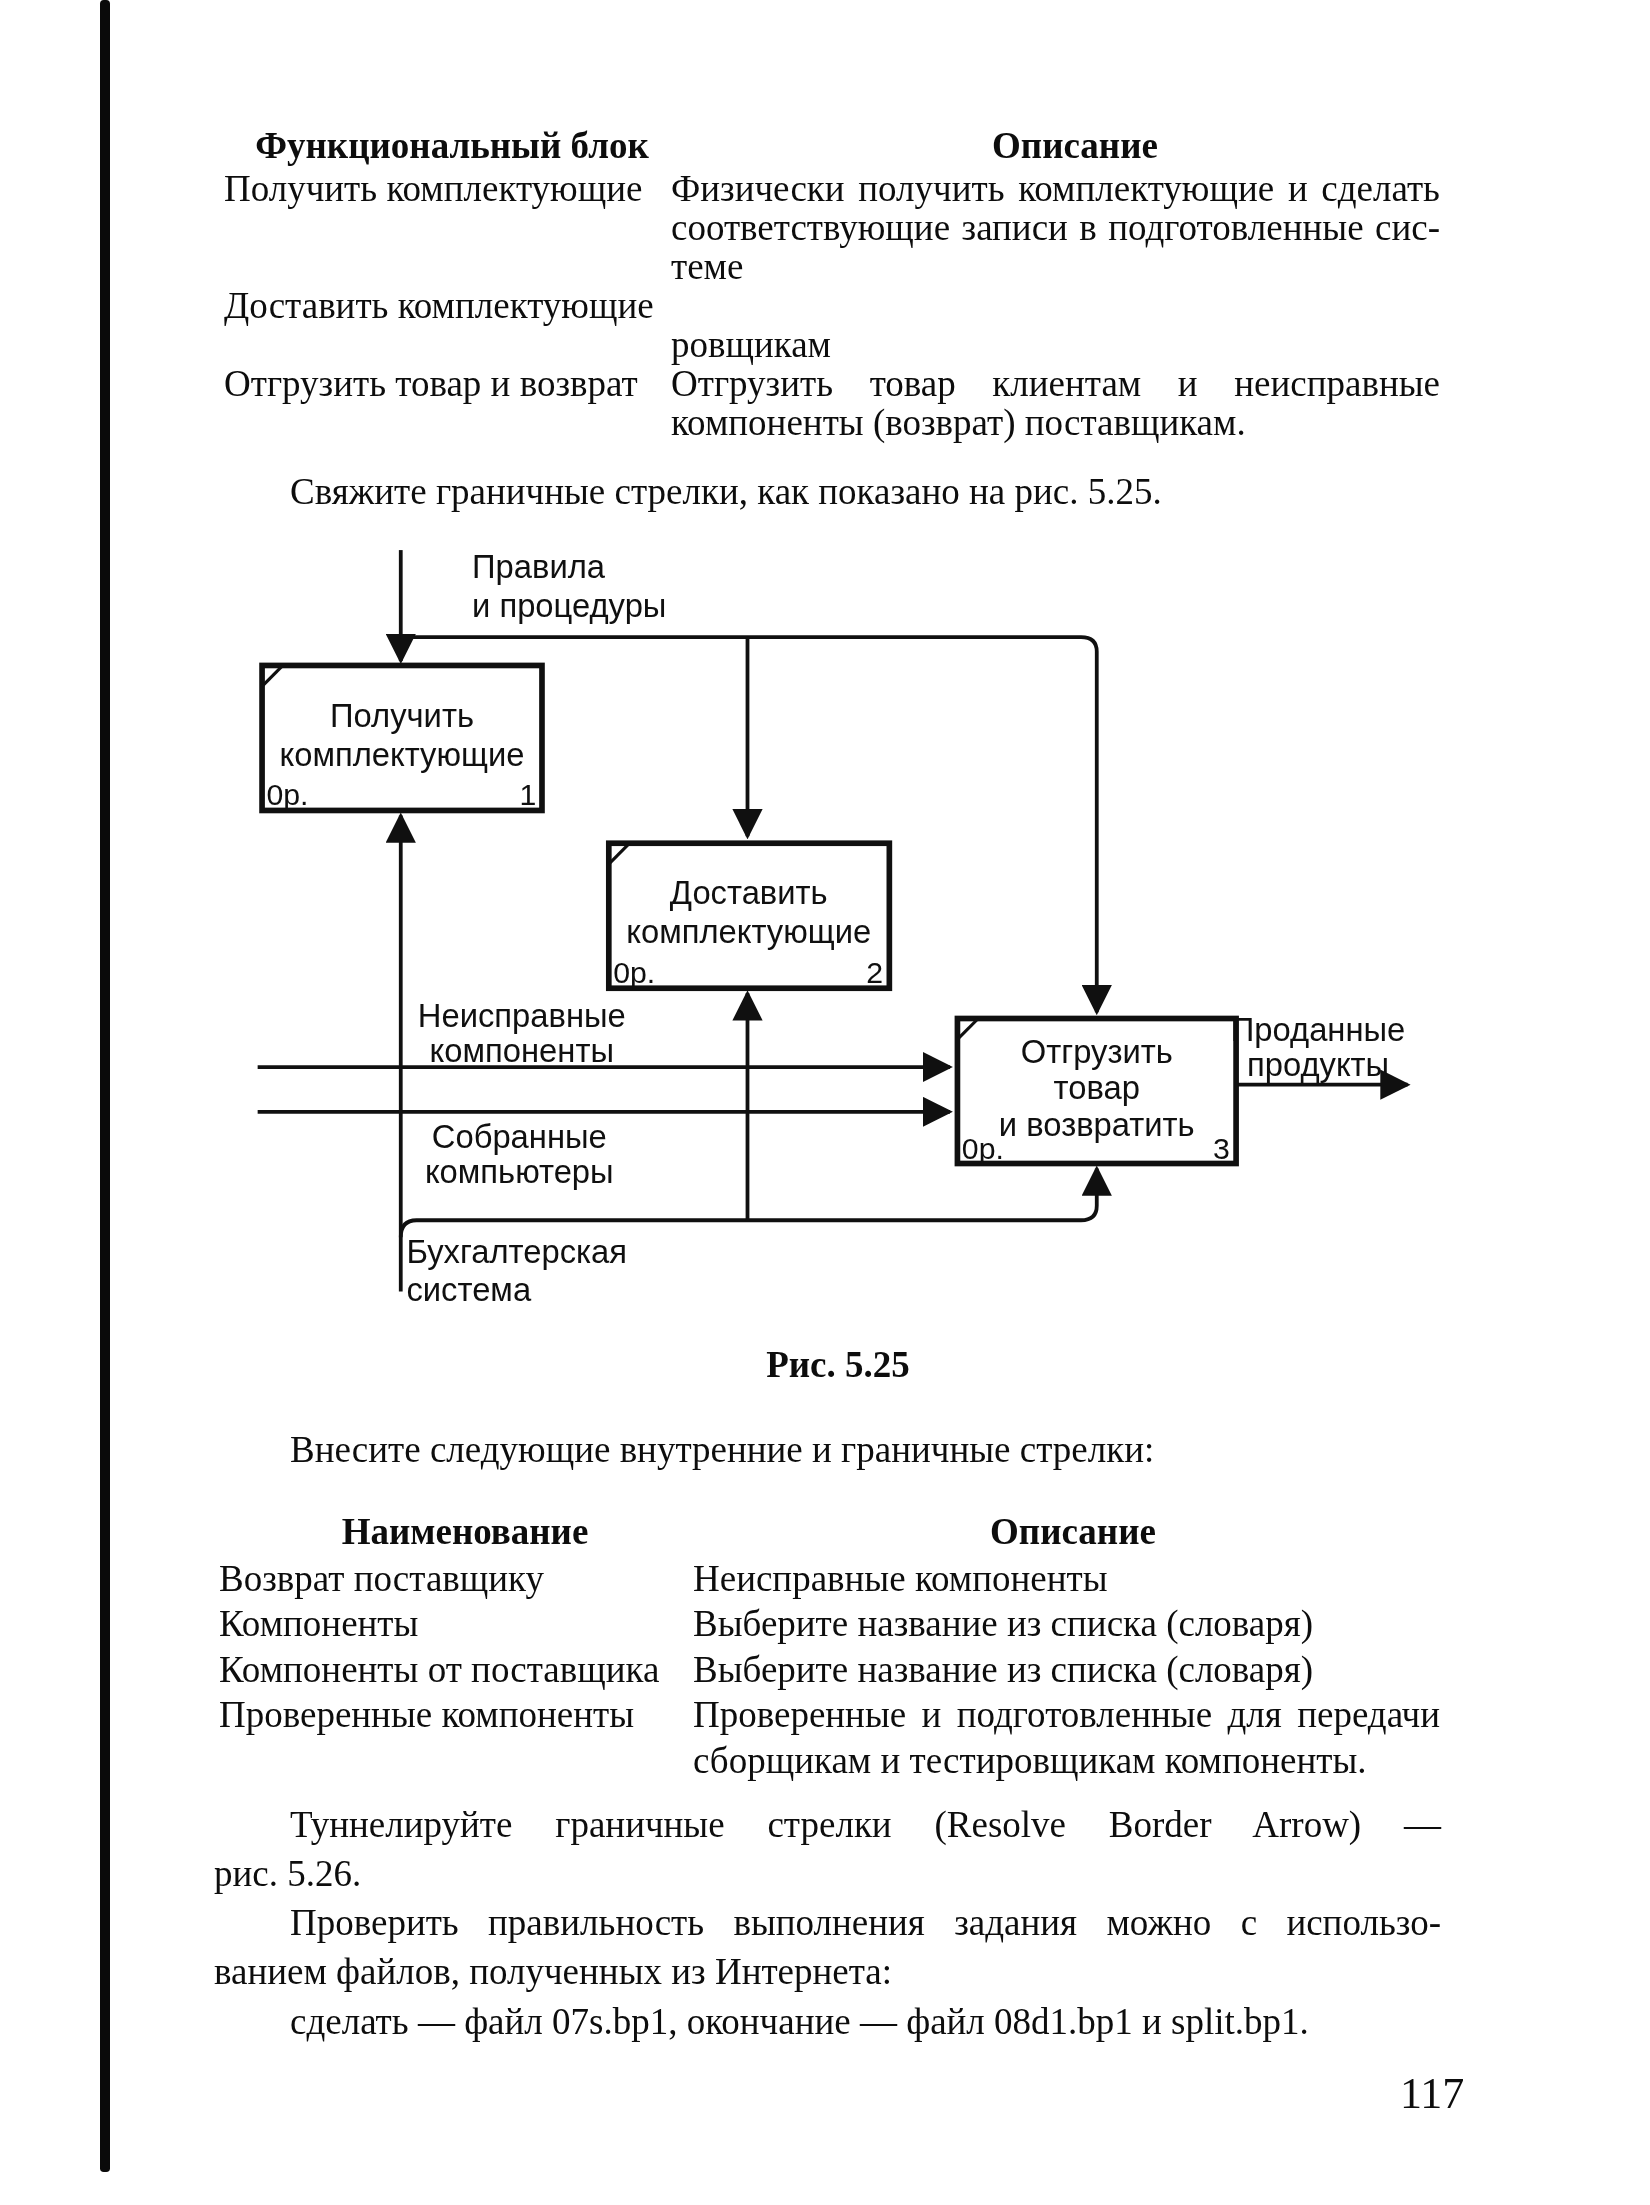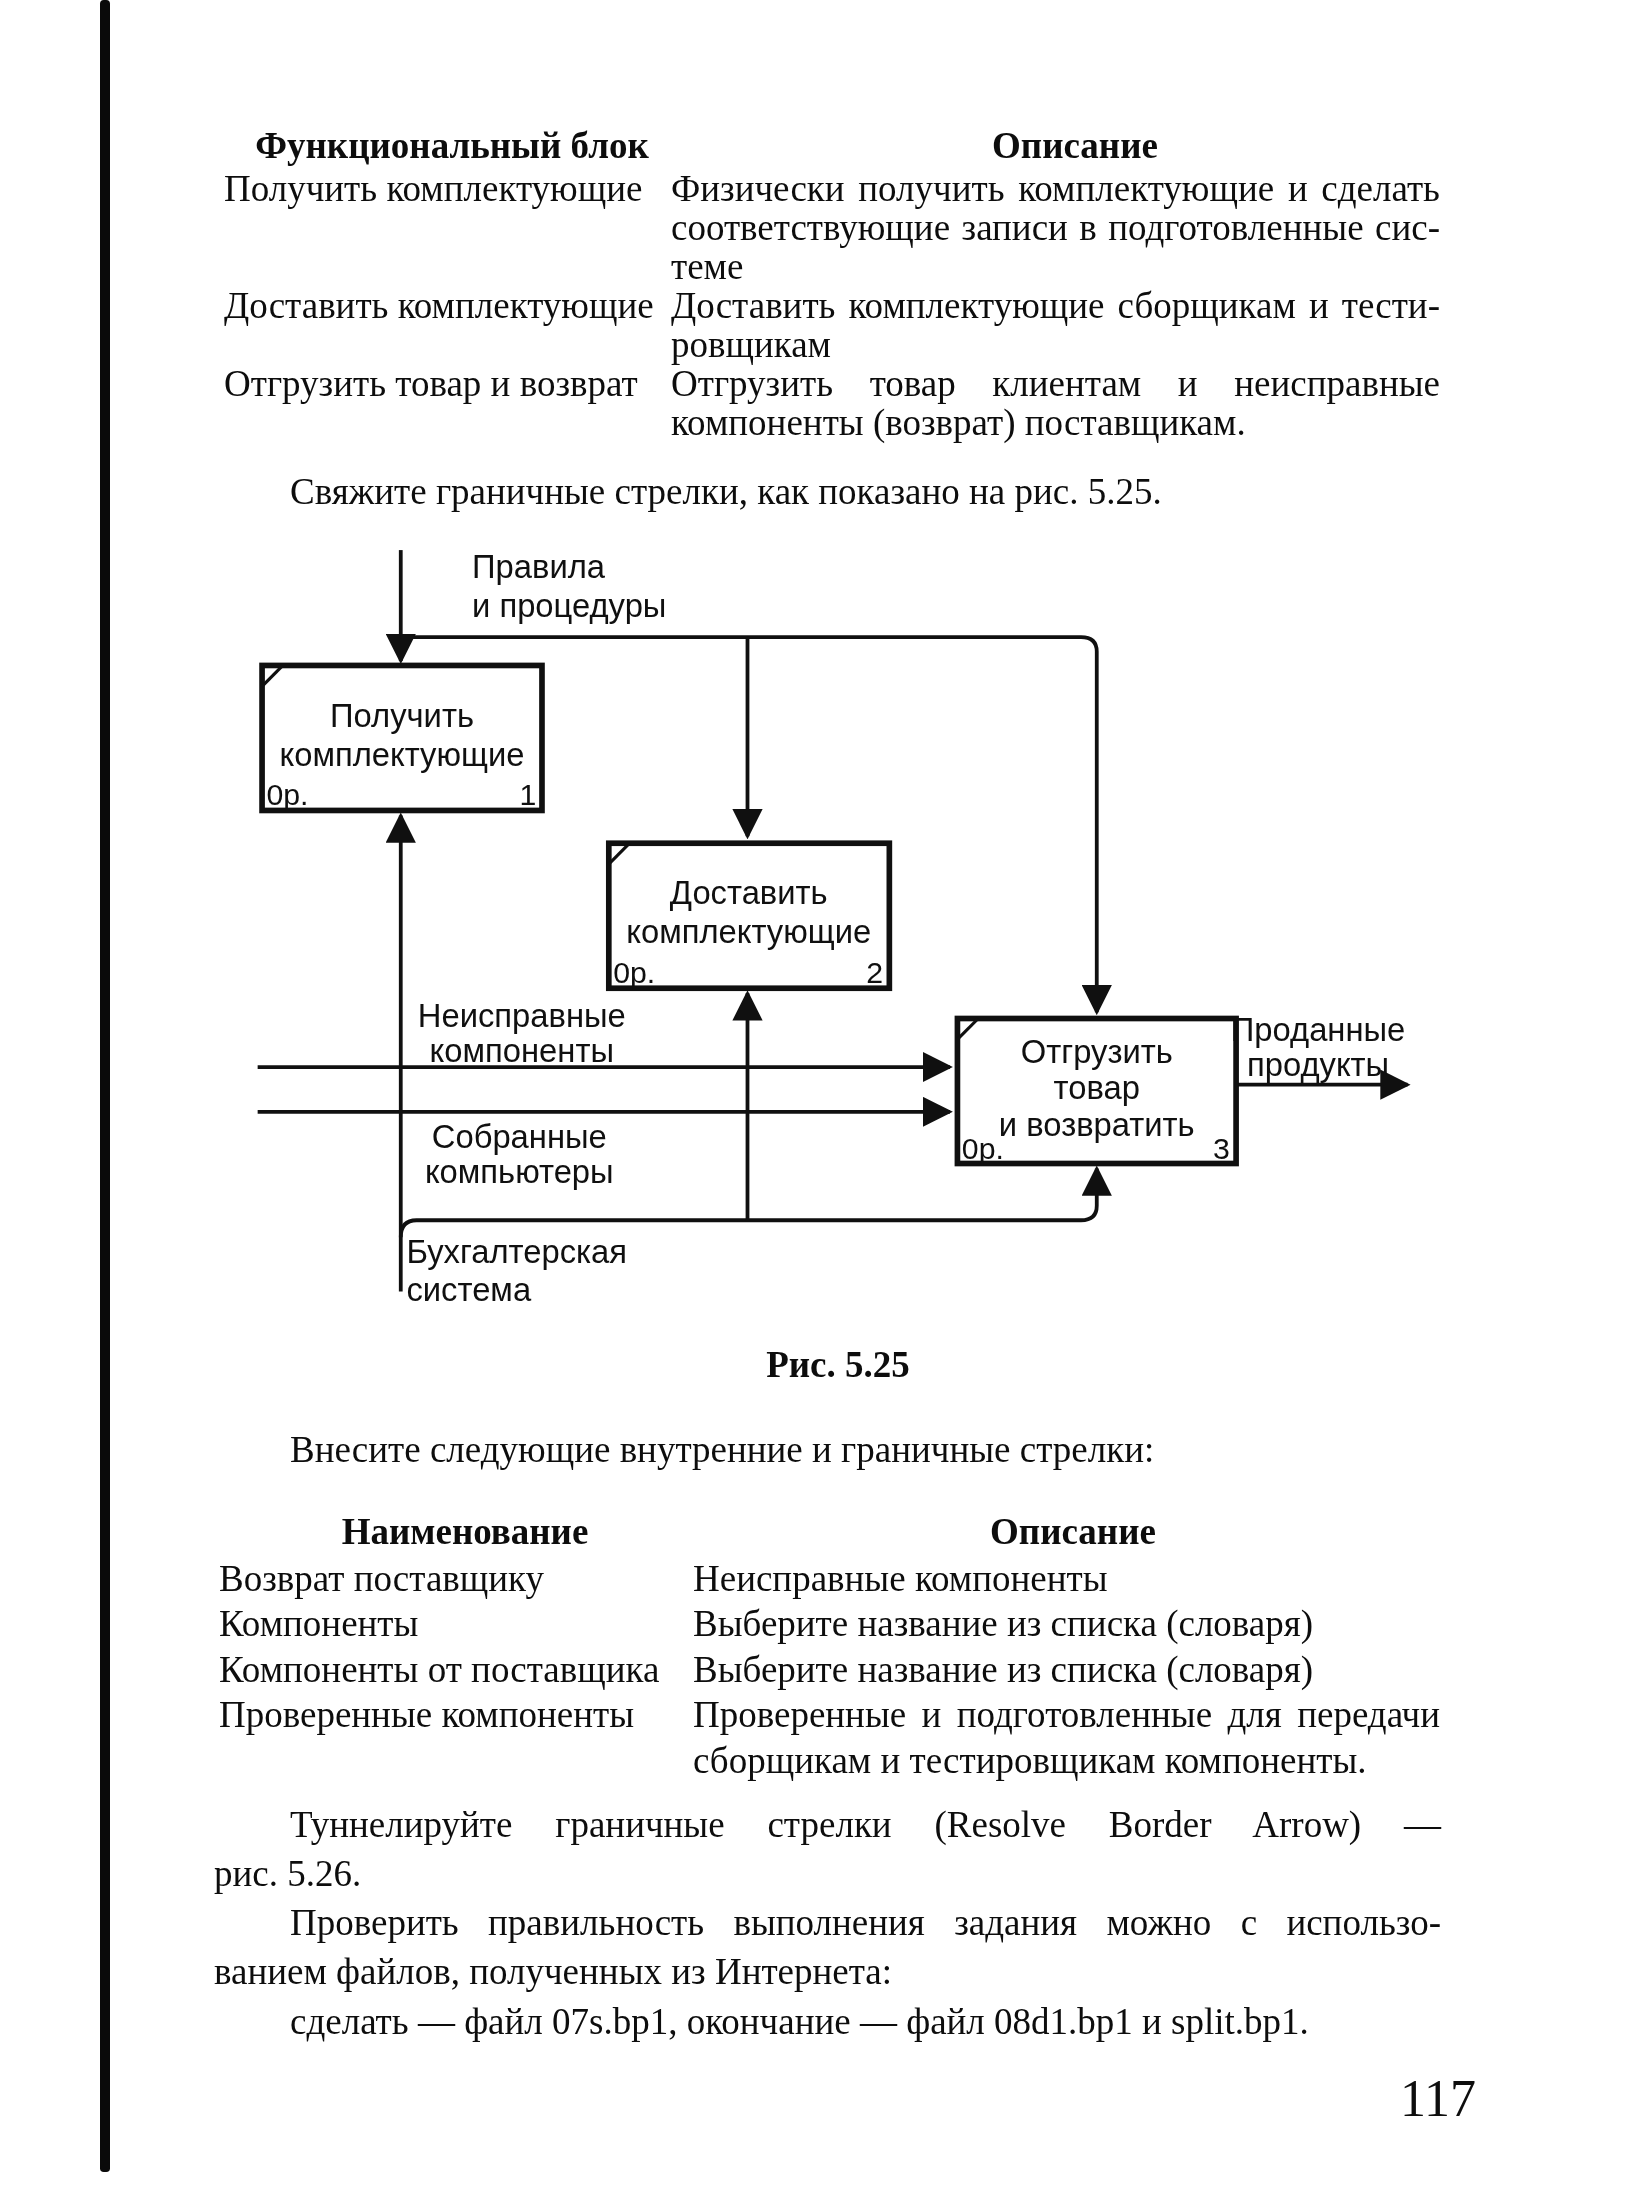--- a/index.html
+++ b/index.html
@@ -8,21 +8,21 @@
     width:1650px;height:2205px;
     background:#ffffff;
     overflow:hidden;
     font-family:"Liberation Serif", serif;
     color:#0d0d0d;
   }
   .t{position:absolute;font-size:37px;line-height:1.1;white-space:nowrap;color:#0d0d0d;text-align:right;}
   .b{font-weight:bold;}
   .c{transform:translateX(-50%);}
   .j{white-space:normal;text-align:justify;text-align-last:justify;}
-  .pn{font-size:52px;}
+  .pn{font-size:44px;}
   #scanbar{position:absolute;left:100px;top:0;width:10px;height:2172px;background:#0a0a0a;border-radius:3.8px;}
   #diagram{position:absolute;left:95px;top:536px;width:1450px;height:820px;}
   .dln{stroke:#101010;stroke-width:6;fill:none;}
   .dbox{stroke:#101010;stroke-width:9;fill:#ffffff;}
   .dnotch{stroke:#101010;stroke-width:5;fill:none;}
   .dt{font-family:"Liberation Sans", sans-serif;font-size:52px;fill:#101010;}
   .df{font-family:"Liberation Sans", sans-serif;font-size:48px;fill:#101010;}
 </style>
 </head>
 <body>
@@ -33,21 +33,20 @@
 
   <div class="t b c" style="left:452px;top:126px">Функциональный блок</div>
   <div class="t b c" style="left:1075px;top:126px">Описание</div>
 
   <div class="t" style="left:224px;top:169px">Получить комплектующие</div>
   <div class="t j" style="left:671px;top:169px;width:769px">Физически получить комплектующие и сделать</div>
   <div class="t j" style="left:671px;top:208px;width:769px">соответствующие записи в подготовленные сис-</div>
   <div class="t" style="left:671px;top:247px">теме</div>
 
   <div class="t" style="left:224px;top:286px">Доставить комплектующие</div>
-  <div class="t j" style="left:671px;top:286px;width:769px">Доставить комплектующие сборщикам и тести-</div>
   <div class="t" style="left:671px;top:325px">ровщикам</div>
 
   <div class="t" style="left:224px;top:364px">Отгрузить товар и возврат</div>
   <div class="t j" style="left:671px;top:364px;width:769px">Отгрузить товар клиентам и неисправные</div>
   <div class="t" style="left:671px;top:403px">компоненты (возврат) поставщикам.</div>
 
   <div class="t" style="left:290px;top:472px">Свяжите граничные стрелки, как показано на рис. 5.25.</div>
 
   <svg id="diagram" viewBox="0 0 2300 1300">
     <defs>

